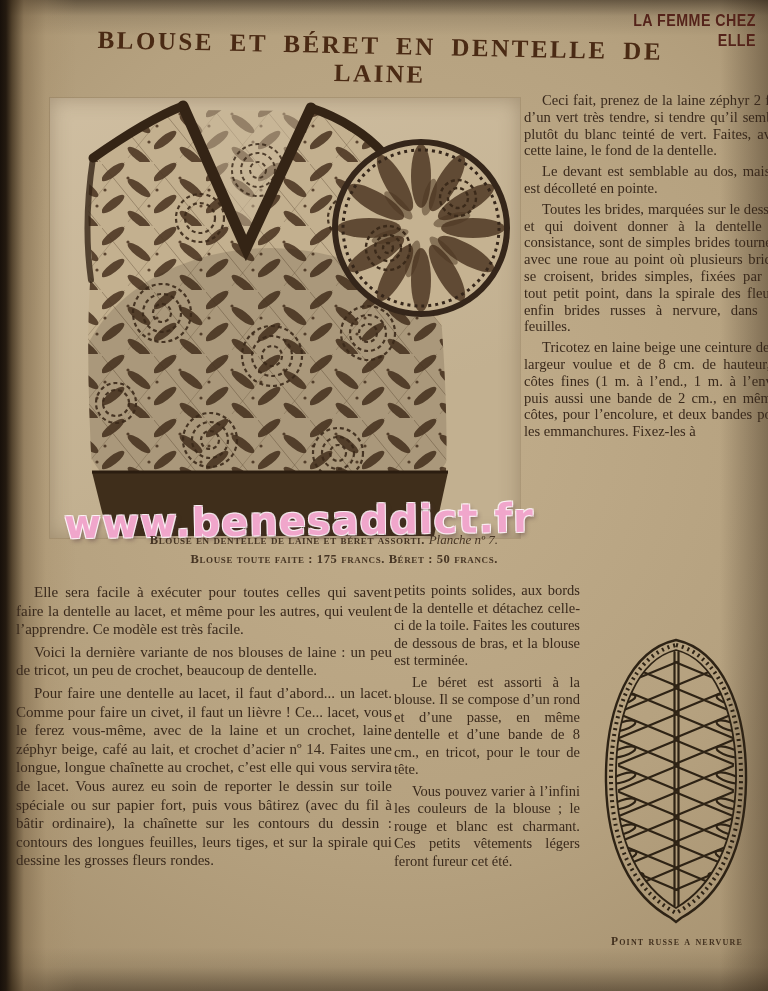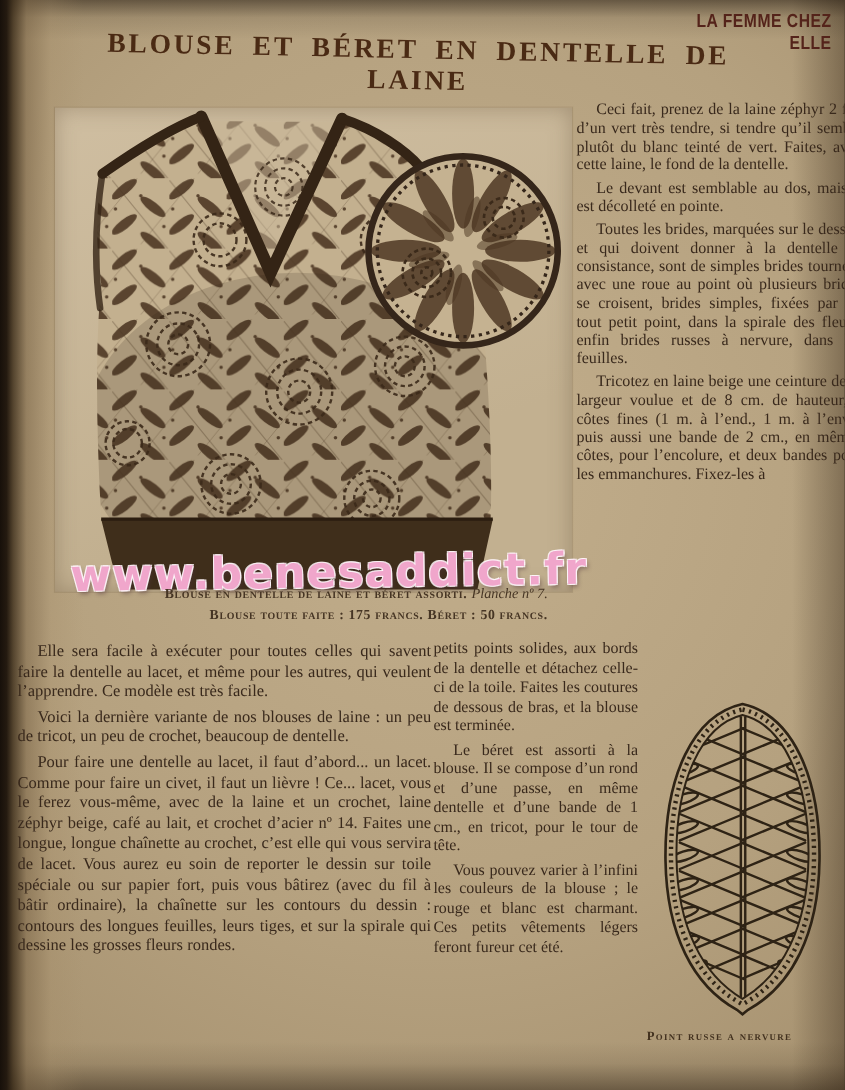--- a/index.html
+++ b/index.html
@@ -49,21 +49,21 @@
   .col-right{
     position:absolute;left:502px;top:92px;width:260px;
     font-size:14.6px;line-height:16.8px;text-align:justify;padding-left:22px;
   }
   .bottom-right{
     position:absolute;left:394px;top:582px;width:372px;
     font-size:14.5px;line-height:17.5px;text-align:justify;
   }
   .page p{margin:0 0 4px 0;text-indent:18px;}
   .page p.noindent{text-indent:0;}
-  .leaf-fig{float:right;width:178px;margin:52px 0 0 8px;text-align:left;}
+  .leaf-fig{float:right;width:178px;margin:52px 0 0 8px;text-align:center;}
   .leaf-fig figcaption{
     font-variant:small-caps;font-weight:bold;font-size:11.5px;letter-spacing:1.2px;
     color:#42311f;margin-top:2px;white-space:nowrap;
   }
   .footer{
     position:absolute;left:0;top:945px;width:768px;text-align:center;
     font-size:15px;font-weight:bold;color:#3c2c1f;letter-spacing:1px;
   }
 </style>
 </head>
@@ -254,18 +254,18 @@
           <ellipse cx="36" cy="222" rx="12" ry="4" transform="rotate(-18 36 222)"></ellipse>
           <ellipse cx="138" cy="222" rx="12" ry="4" transform="rotate(18 138 222)"></ellipse>
           <path d="M88,234 L36,256 M88,256 L36,234 M86,234 L138,256 M86,256 L138,234"></path>
           <ellipse cx="44" cy="244" rx="11" ry="4" transform="rotate(-18 44 244)"></ellipse>
           <ellipse cx="130" cy="244" rx="11" ry="4" transform="rotate(18 130 244)"></ellipse>
         </g>
       </svg>
       <figcaption>Point russe a nervure</figcaption>
     </figure>
     <p class="noindent">petits points solides, aux bords de la dentelle et détachez celle-ci de la toile. Faites les coutures de dessous de bras, et la blouse est terminée.</p>
-    <p>Le béret est assorti à la blouse. Il se compose d’un rond et d’une passe, en même dentelle et d’une bande de 1 cm., en tricot, pour le tour de tête.</p>
+    <p>Le béret est assorti à la blouse. Il se compose d’un rond et d’une passe, en même dentelle et d’une bande de 8 cm., en tricot, pour le tour de tête.</p>
     <p>Vous pouvez varier à l’infini les couleurs de la blouse ; le rouge et blanc est charmant. Ces petits vêtements légers feront fureur cet été.</p>
   </div>
 
 
 </div>
 
 </body></html>

